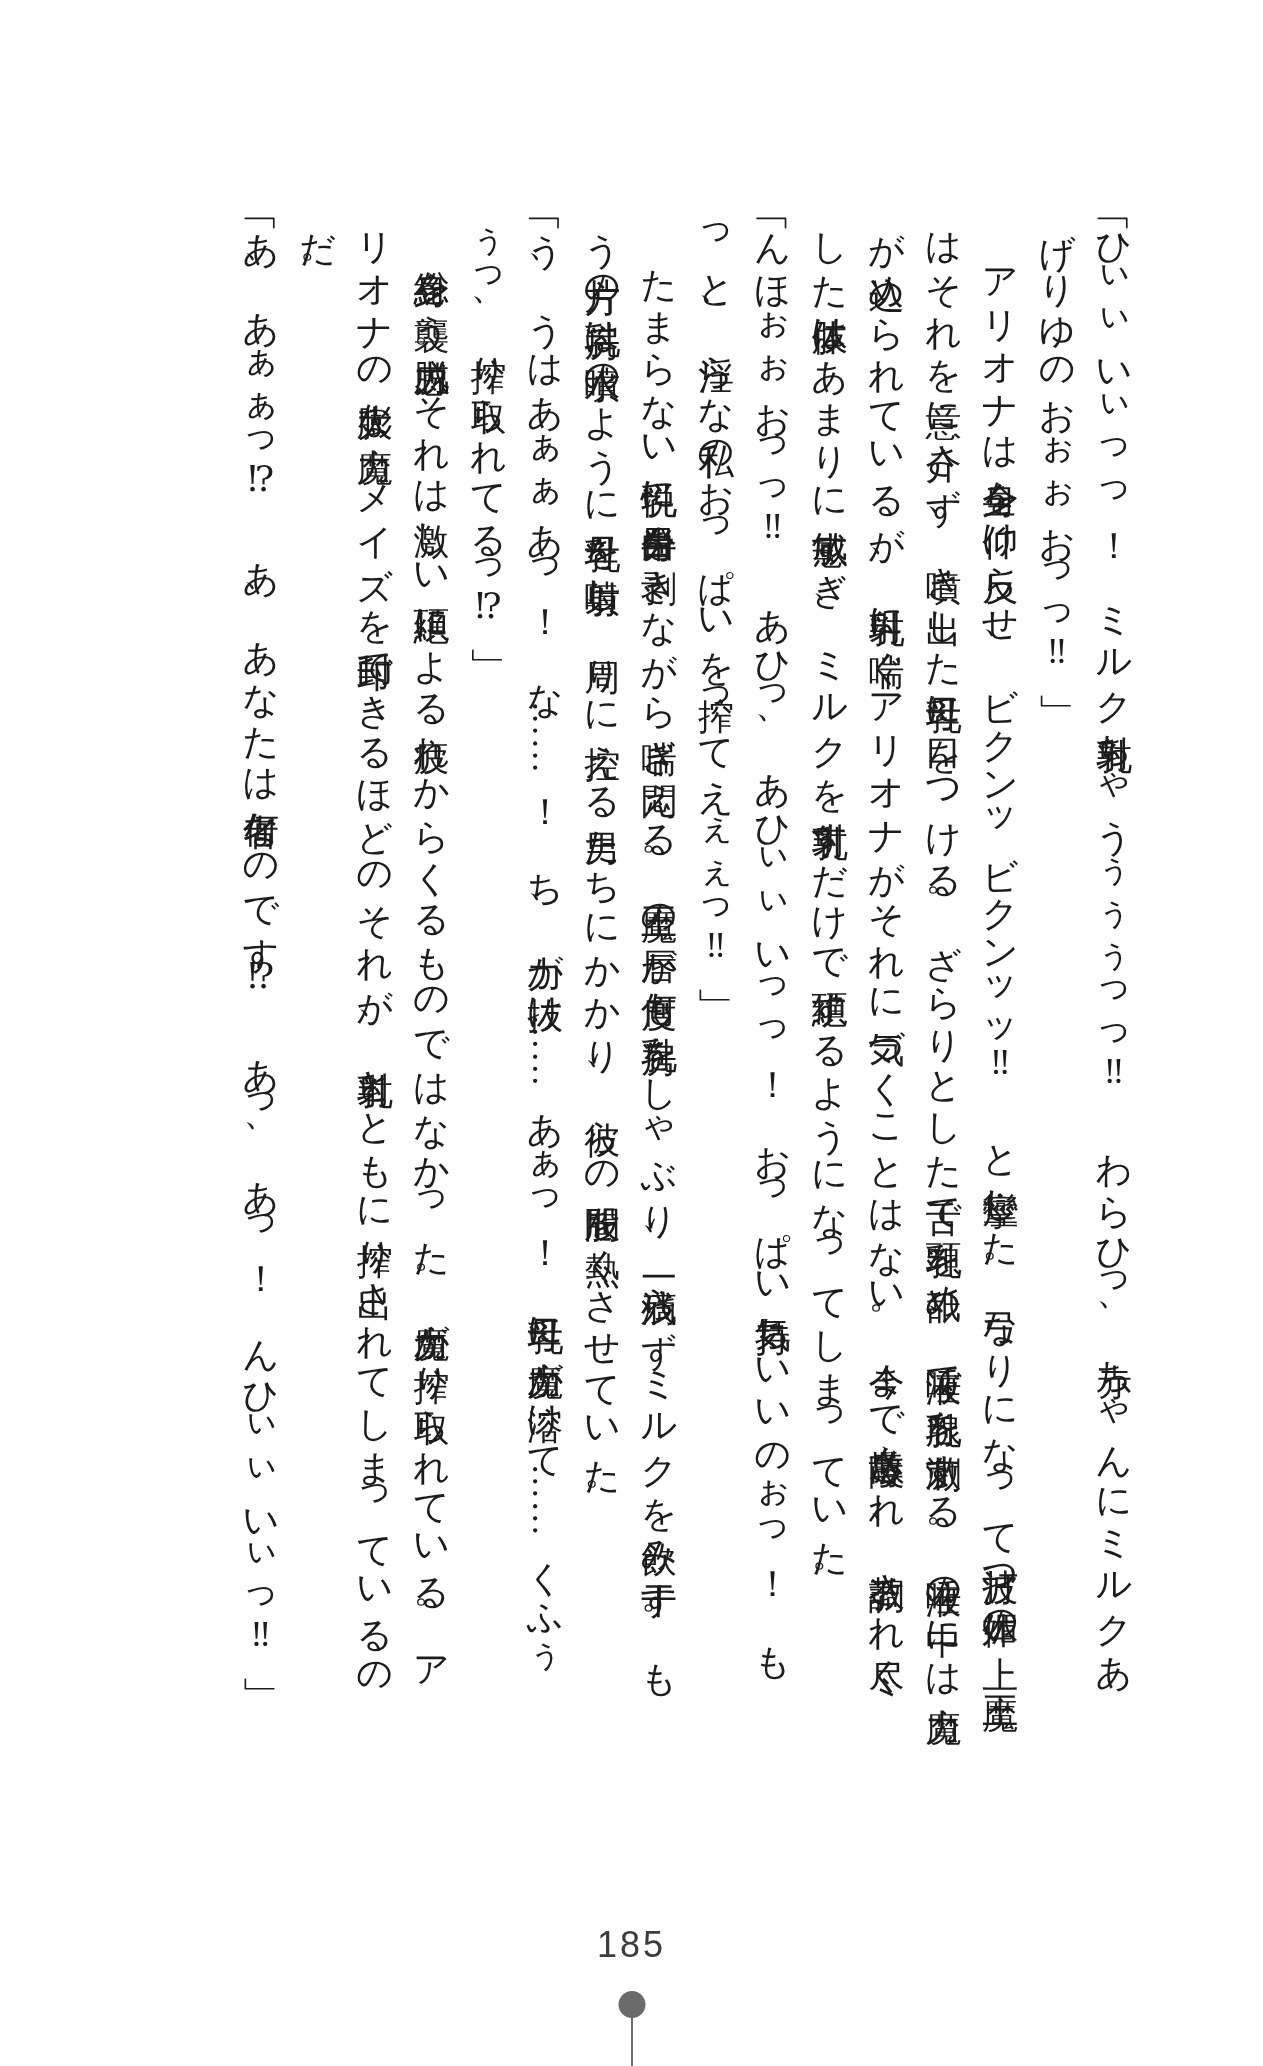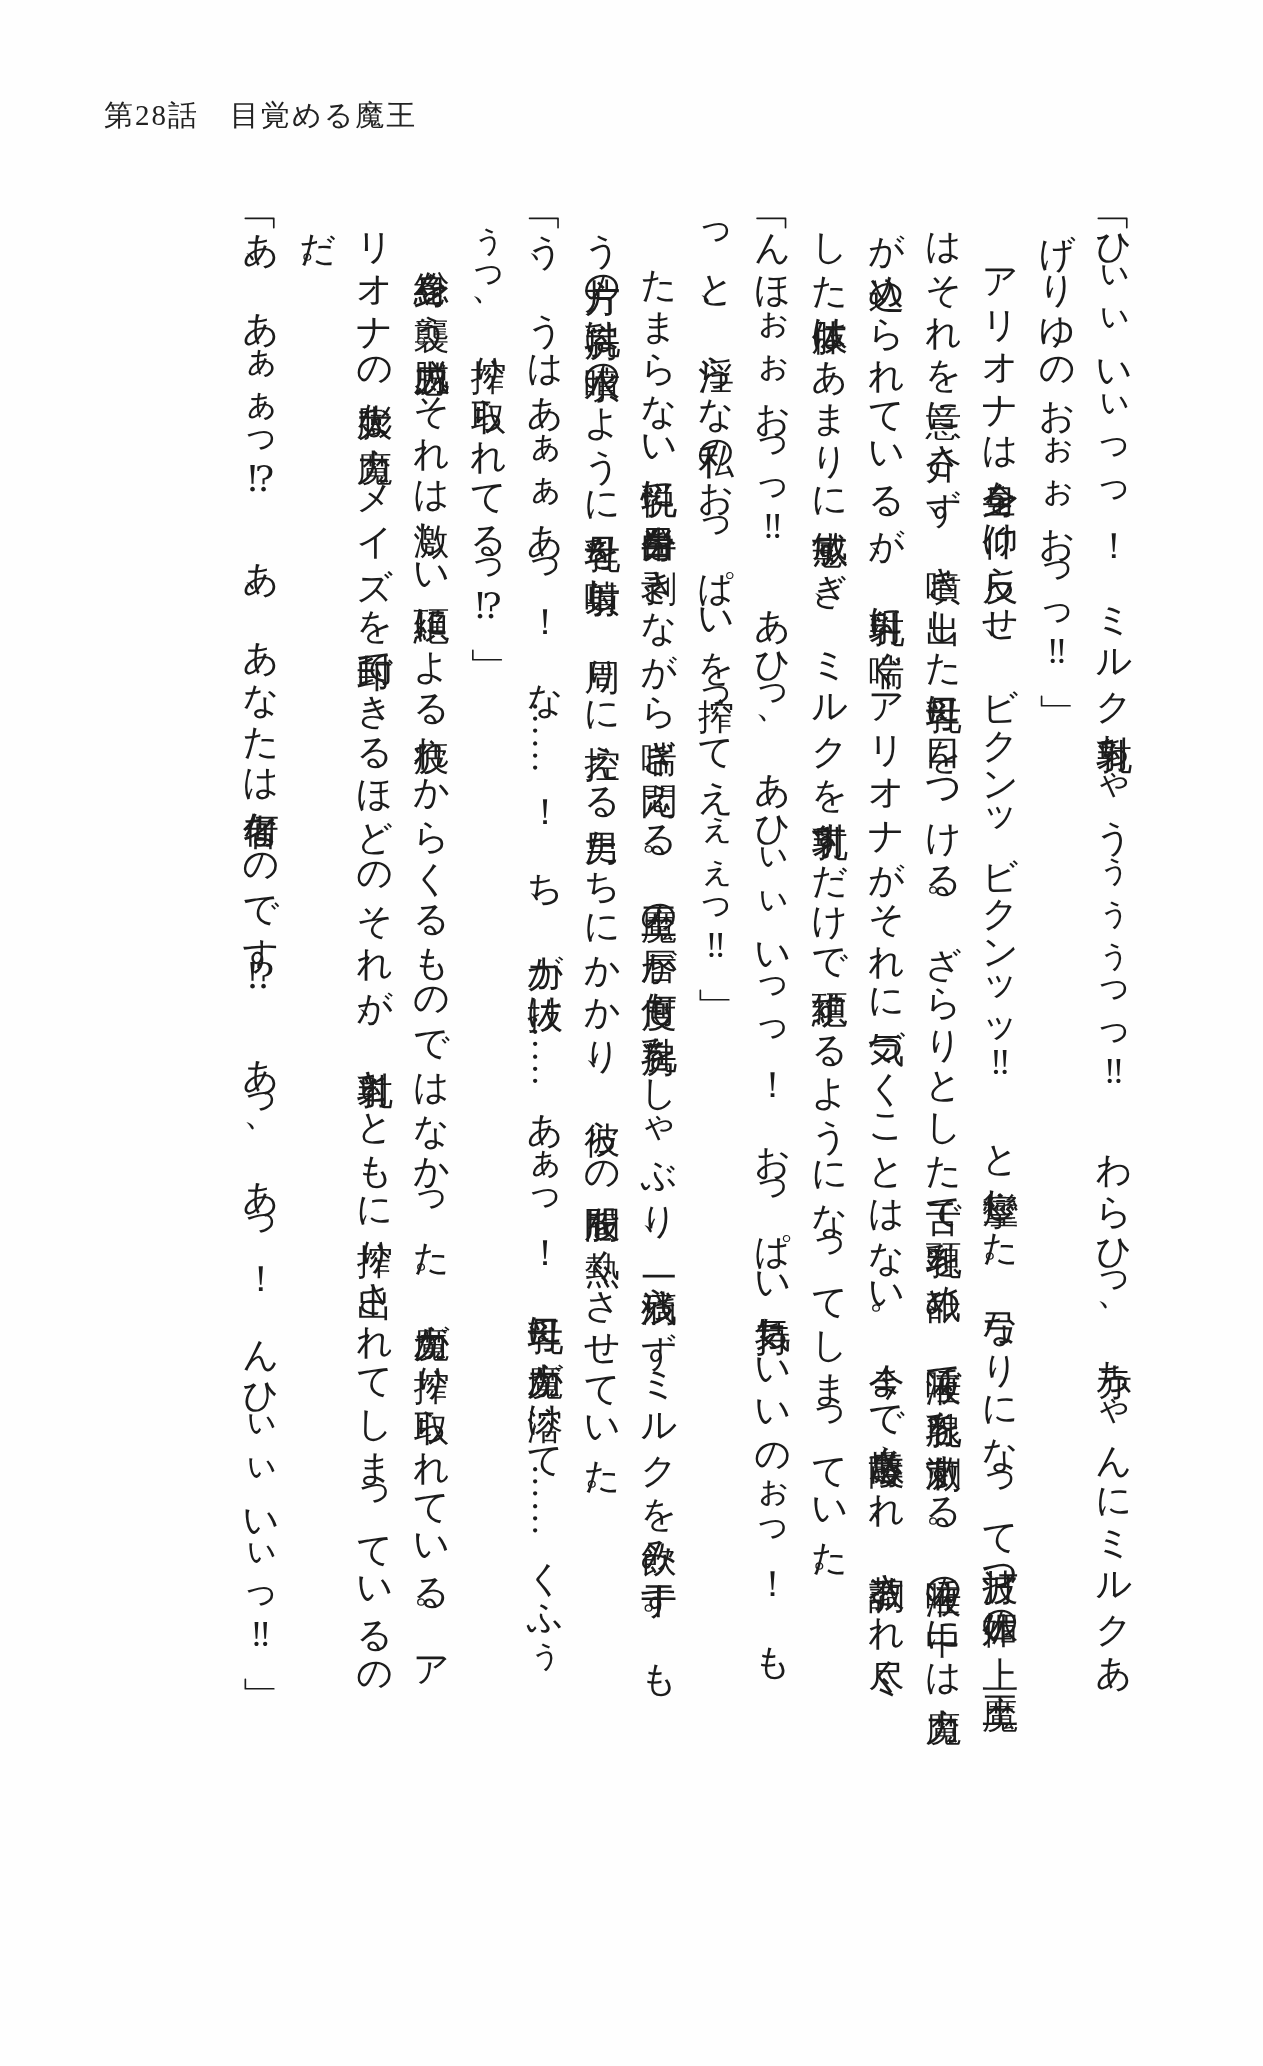--- a/index.html
+++ b/index.html
@@ -79,26 +79,30 @@
     width: 2px;
     height: 52px;
     background: #6b6b6b;
   }
 </style>
 </head>
 <body>
 
 <div class="page">
 
-  <div class="chapter-header">第28話　目覚める魔王</div>
 
   <div class="body-text">
     <p>「ひぃぃいぃっっ！　ミルク射乳ちゃうぅぅぅっっ‼　わらひっ、赤ちゃんにミルクあげりゆのおぉぉおっっ‼」</p>
     <p class="indent">アリオナは全身を仰け反らせ、ビクンッビクンッッ‼　と痙攣した。弓なりになって波打つ媚体の上、魔王はそれを意に介さず、噴き出した母乳に口をつける。ざらりとした舌で乳頭を舐め、唾液で乳腺を刺激する。唾液の中には魔力が込められているが、射乳に喘ぐアリオナがそれに気づくことはない。今まで散々陵辱され、調教され尽くした肢体はあまりに敏感すぎ、ミルクを射乳すだけで絶頂するようになってしまっていた。</p>
     <p>「んほぉぉおっっ‼　あひっ、あひぃぃいっっ！　おっぱい気持ちいいのぉっ！　もっと、淫らな私のおっぱいを搾ってえぇぇっ‼」</p>
     <p class="indent">たまらない乳悦に半分白目を剥きながら喘ぎ悶える。魔王の唇が何度も乳房をしゃぶり、一滴残らずミルクを飲み干す。もう片方の乳房は噴水のように母乳を噴射し、周りに控える男たちにかかり、彼らの股間を熱くさせていた。</p>
     <p>「う、うはあぁぁあっ！　な……！　ち、力が抜け……あぁっ！　母乳に魔力が溶けて……くふぅぅっ、搾り取られてるっ⁉」</p>
     <p class="indent">総身を襲う脱力感。それは激しい絶頂による疲れからくるものではなかった。魔力が搾り取られている。アリオナの膨大な魔力、メイズを封印できるほどのそれが、射乳とともに搾り出されてしまっているのだ。</p>
     <p>「あ、あぁぁっ⁉　あ、あなたは何者なのです⁉　あっ、あっ！　んひぃぃいぃっ‼」</p>
   </div>
 
+  <div class="page-footer">
+    <div class="page-number">185</div>
+    <div class="page-marker-dot"></div>
+    <div class="page-marker-line"></div>
+  </div>
 
 </div>
 
 </body></html>

